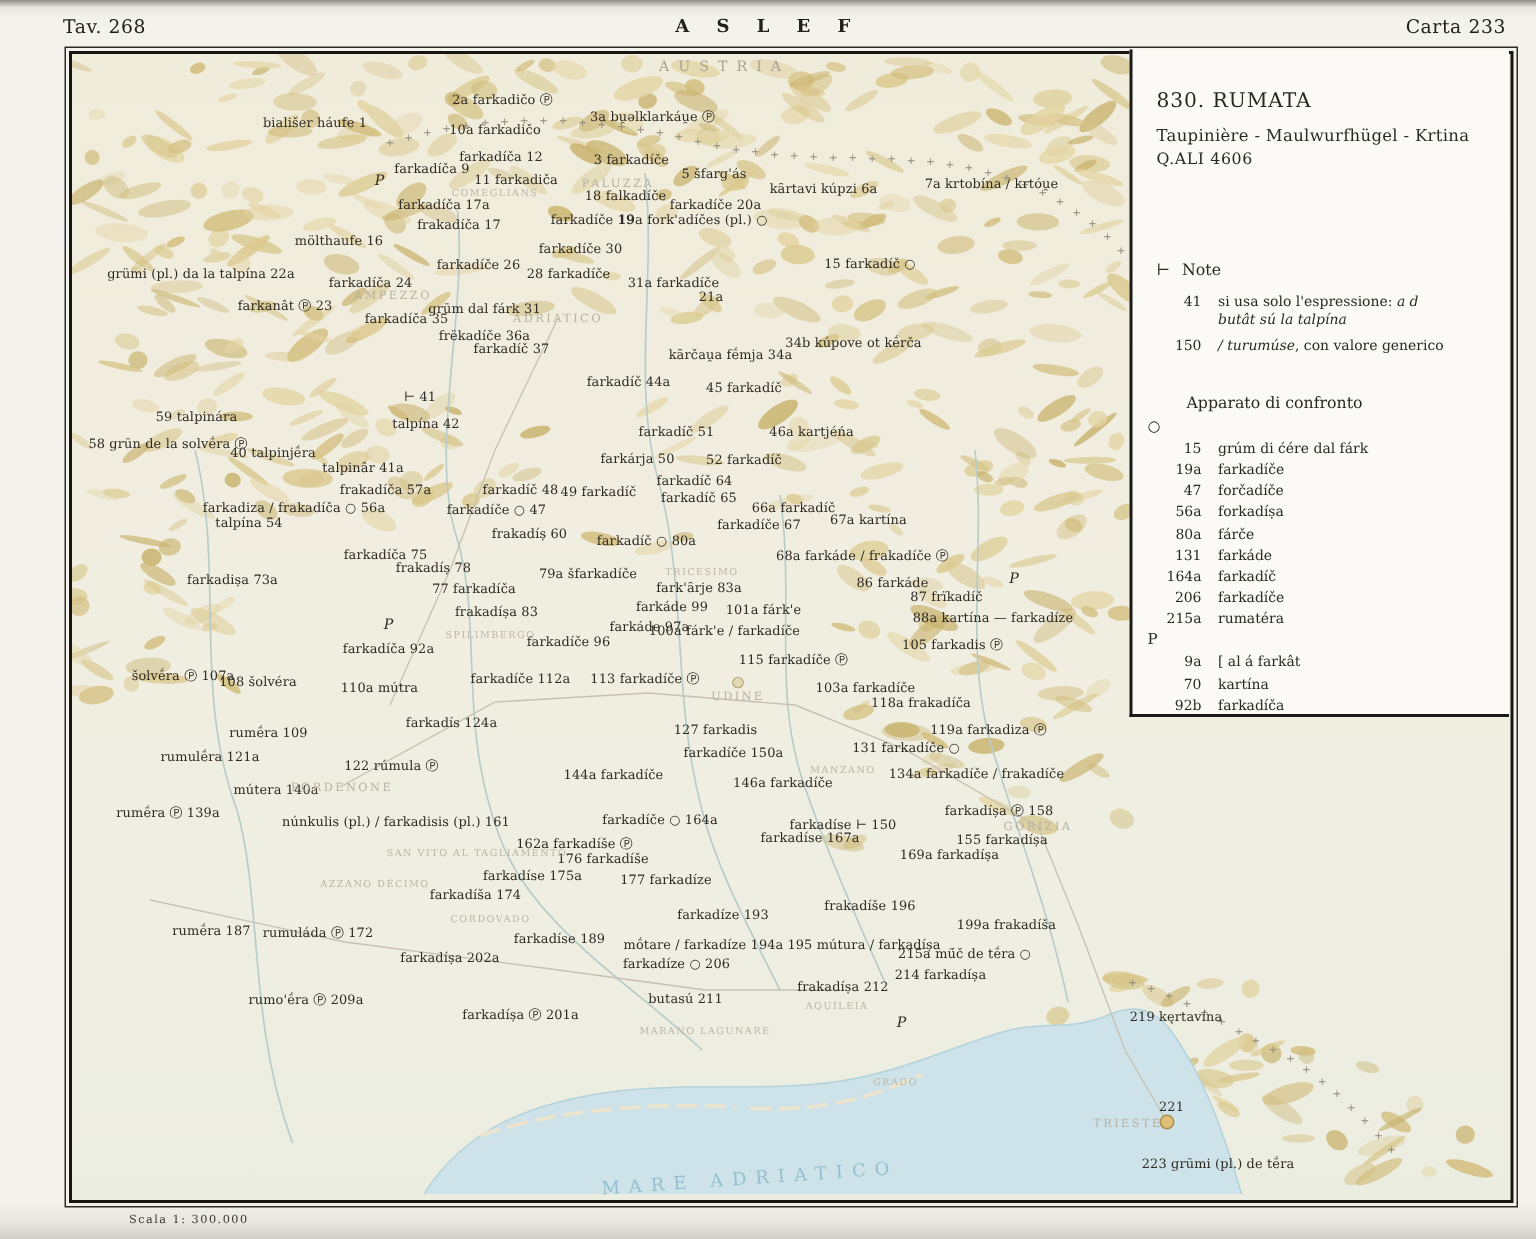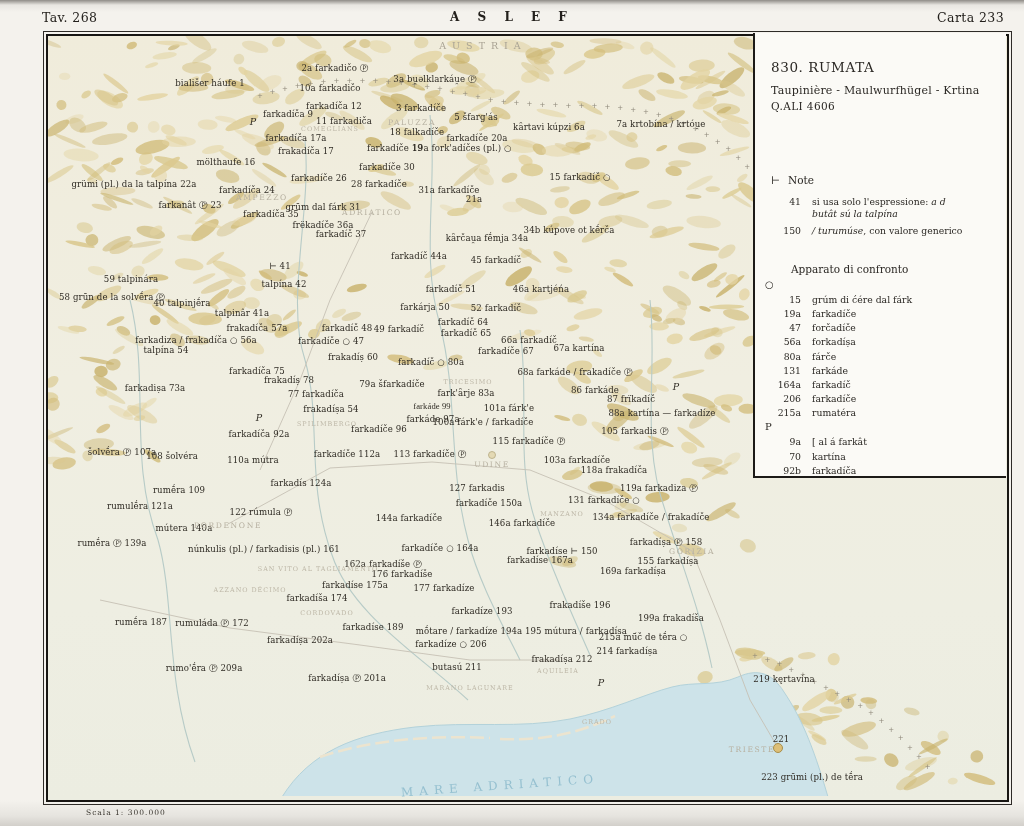--- a/index.html
+++ b/index.html
@@ -709,22 +709,22 @@
       <div class="lbl" style="left: 289px; top: 380px;">frakadíṣ 78</div>
       <div class="lbl" style="left: 155px; top: 388px;">farkadiṣa 73a</div>
       <div class="lbl" style="left: 575px; top: 372px;">68a farkáde / frakadíče Ⓟ</div>
       <div class="lbl" style="left: 392px; top: 384px;">79a šfarkadíče</div>
       <div class="lbl" style="left: 316px; top: 394px;">77 farkadíča</div>
       <div class="lbl" style="left: 466px; top: 393px;">fark'ȃrje 83a</div>
       <div class="lbl" style="left: 595px; top: 390px;">86 farkáde</div>
       <div class="lbl" style="left: 631px; top: 399px;">87 frïkadíč</div>
       <div class="lbl p" style="left: 676px; top: 386px;">P</div>
       <div class="lbl" style="left: 662px; top: 413px;">88a kartína — farkadíze</div>
-      <div class="lbl" style="left: 331px; top: 409px;">frakadíṣa 54</div>
-      <div class="lbl" style="left: 432px; top: 406px; font-family: Liberation Serif, serif;">farkáde 99</div>
+      <div class="lbl" style="left: 331px; top: 409px;">frakadíṣa 83</div>
+      <div class="lbl" style="left: 448px; top: 406px;">farkáde 99</div>
       <div class="lbl" style="left: 509px; top: 408px;">101a fárk'e</div>
       <div class="lbl" style="left: 433px; top: 419px;">farkáde 97a</div>
       <div class="lbl" style="left: 483px; top: 422px;">100a fárk'e / farkadíče</div>
       <div class="lbl p" style="left: 259px; top: 417px;">P</div>
       <div class="lbl" style="left: 379px; top: 429px;">farkadíče 96</div>
       <div class="lbl" style="left: 259px; top: 434px;">farkadíča 92a</div>
       <div class="lbl" style="left: 635px; top: 431px;">105 farkadis Ⓟ</div>
       <div class="lbl" style="left: 529px; top: 441px;">115 farkadíče Ⓟ</div>
       <div class="lbl" style="left: 347px; top: 454px;">farkadíče 112a</div>
       <div class="lbl" style="left: 430px; top: 454px;">113 farkadíče Ⓟ</div>

